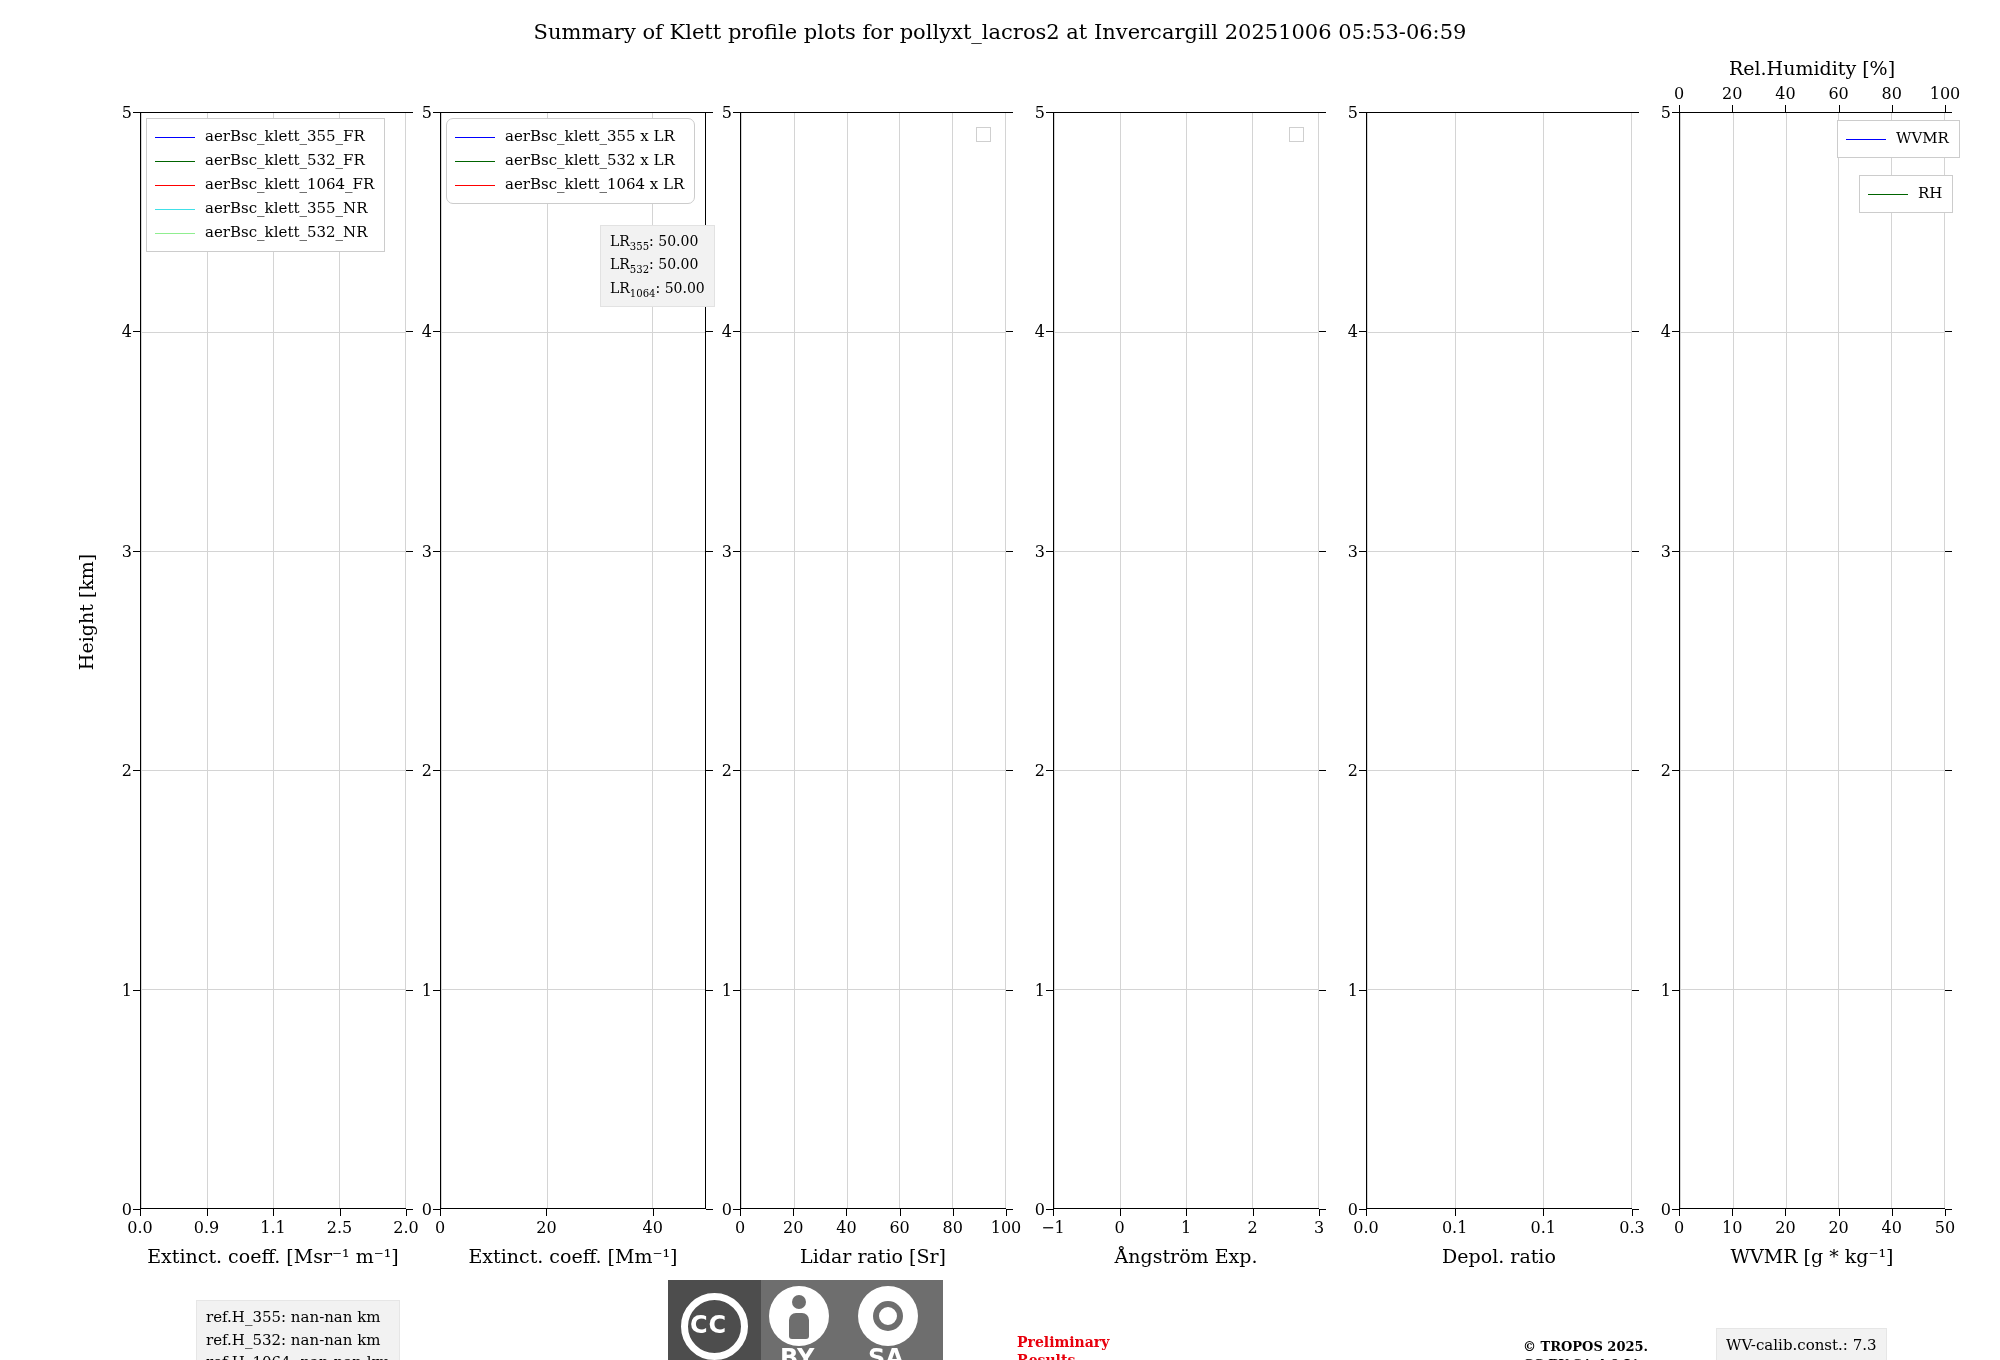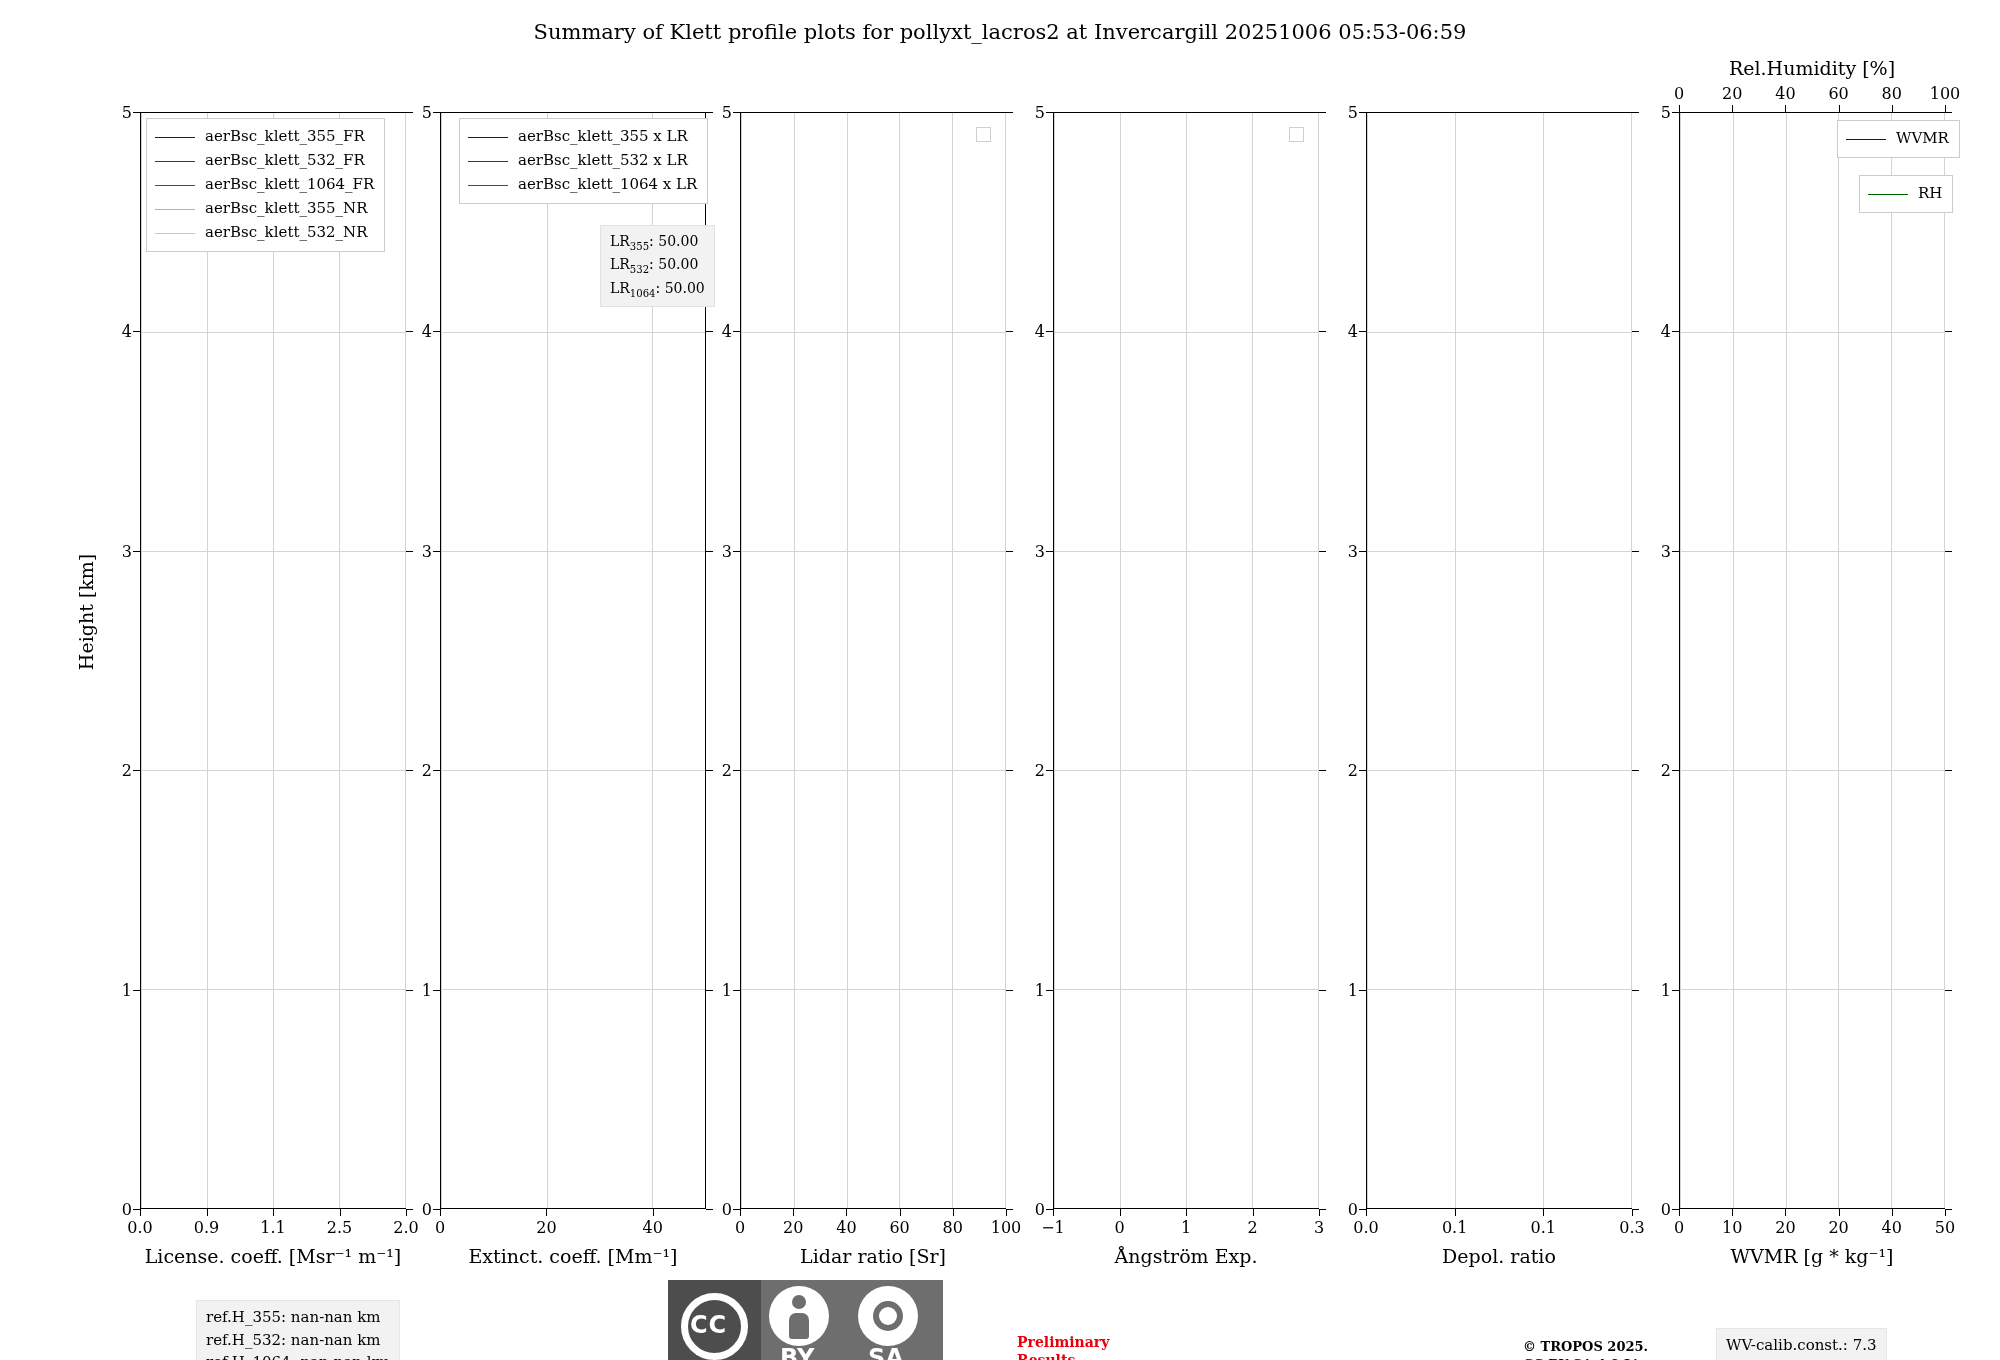--- a/index.html
+++ b/index.html
@@ -102,21 +102,21 @@
   <div class="xtickmark" style="left:0%;"></div>
     <div class="xtickmark" style="left:25%;"></div>
   <div class="xtickmark" style="left:50%;"></div>
     <div class="xtickmark" style="left:75%;"></div>
   <div class="xtickmark" style="left:100%;"></div>
   <div class="xtick" style="left:0%;">0.0</div>
   <div class="xtick" style="left:25%;">0.9</div>
   <div class="xtick" style="left:50%;">1.1</div>
   <div class="xtick" style="left:75%;">2.5</div>
   <div class="xtick" style="left:100%;">2.0</div>
-  <div class="xlabel">License. coeff. [Msr⁻¹ m⁻¹]</div>
+  <div class="xlabel">Extinct. coeff. [Msr⁻¹ m⁻¹]</div>
 
   <div class="legend" style="left:6px;top:6px;">
     <div class="legrow">
         <span class="legline" style="border-top-color:#0000ff"></span>
         <span>aerBsc_klett_355_FR</span>
       </div>
     <div class="legrow">
         <span class="legline" style="border-top-color:#006400"></span>
         <span>aerBsc_klett_532_FR</span>
       </div>
@@ -164,21 +164,21 @@
   <div class="ytick" style="top:20%;">4</div>
   <div class="ytick" style="top:0%;">5</div>
   <div class="xtickmark" style="left:0%;"></div>
     <div class="xtickmark" style="left:40%;"></div>
   <div class="xtickmark" style="left:80%;"></div>
   <div class="xtick" style="left:0%;">0</div>
   <div class="xtick" style="left:40%;">20</div>
   <div class="xtick" style="left:80%;">40</div>
   <div class="xlabel">Extinct. coeff. [Mm⁻¹]</div>
 
-  <div class="legend" style="left:19px;top:6px;">
+  <div class="legend" style="left:6px;top:6px;border-radius:7px;">
     <div class="legrow">
         <span class="legline" style="border-top-color:#0000ff"></span>
         <span>aerBsc_klett_355 x LR</span>
       </div>
     <div class="legrow">
         <span class="legline" style="border-top-color:#006400"></span>
         <span>aerBsc_klett_532 x LR</span>
       </div>
     <div class="legrow">
         <span class="legline" style="border-top-color:#ff0000"></span>

